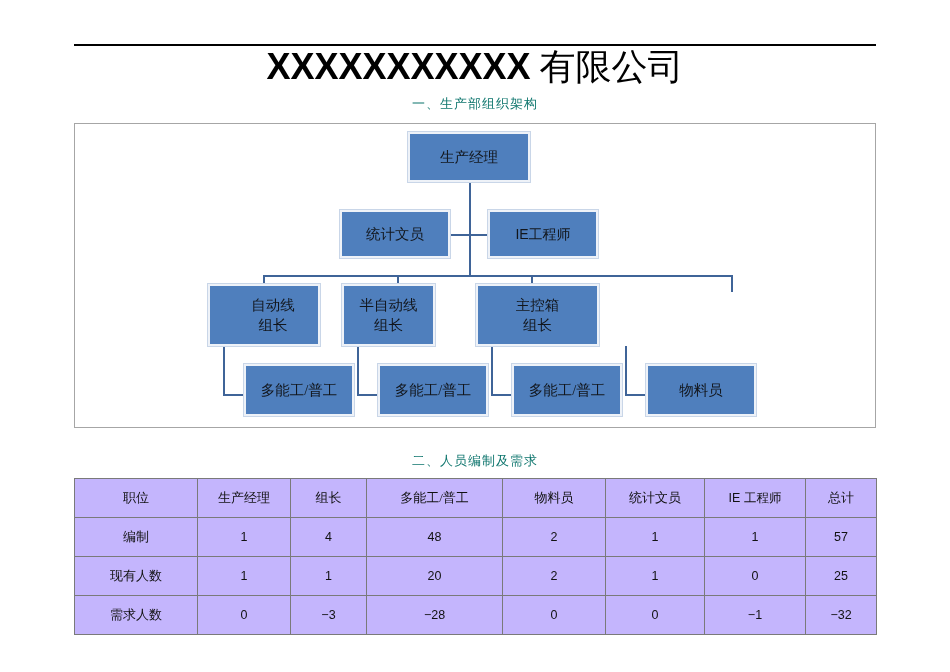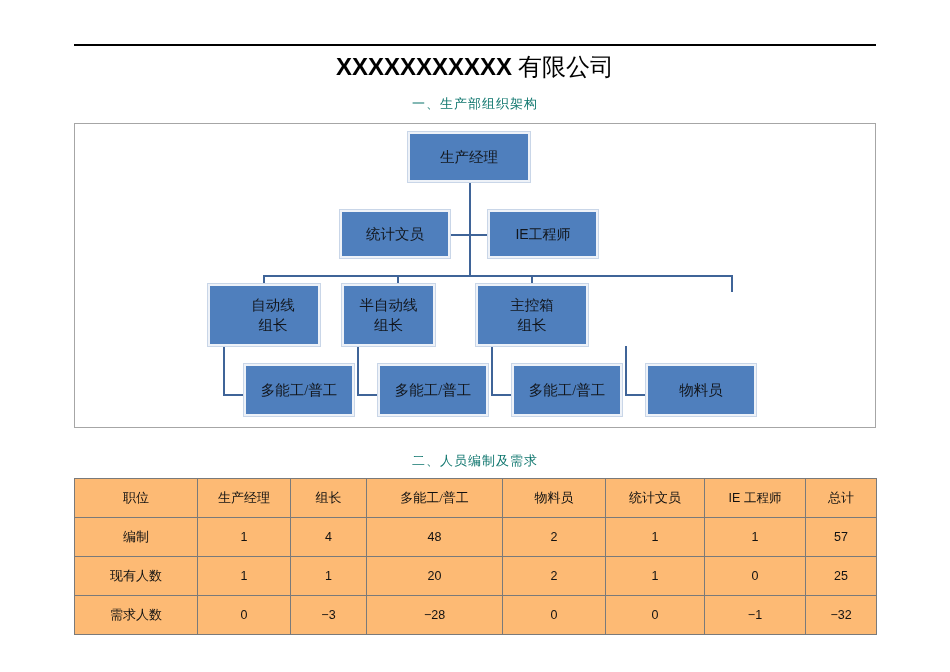--- a/index.html
+++ b/index.html
@@ -19,21 +19,21 @@
   
   .title-wrap {
     position: absolute;
     left: 74px;
     top: 44px;
     width: 802px;
     border-top: 2px solid #000000;
     text-align: center;
   }
   .doc-title {
-    font-size: 24px;
+    font-size: 36px;
     line-height: 34px;
     padding-top: 4px;
     white-space: nowrap;
     font-family: "Liberation Serif", "DejaVu Serif", serif;
   }
   .doc-title .xs {
     font-family: "Liberation Sans", "DejaVu Sans", sans-serif;
     font-weight: bold;
     letter-spacing: 0px;
   }
@@ -105,21 +105,21 @@
   }
 
   
   table.staff {
     position: absolute;
     left: 74px;
     top: 478px;
     width: 802px;
     border-collapse: collapse;
     table-layout: fixed;
-    background: #fdba74;
+    background: #c4b5fd;
   }
   table.staff td {
     border: 1px solid #7a7a7a;
     height: 38px;
     text-align: center;
     vertical-align: middle;
     font-size: 13px;
     color: #111111;
     font-family: "Liberation Serif", "DejaVu Serif", serif;
     padding: 0 2px;
@@ -183,21 +183,21 @@
     </div>
 
     <div class="node" style="left:133px; top:160px; width:112px; height:62px;padding-left:18px;">
       <span>自动线
 组长</span>
     </div>
     <div class="node" style="left:267px; top:160px; width:93px; height:62px;">
       <span>半自动线
 组长</span>
     </div>
-    <div class="node" style="left:401px; top:160px; width:112px; height:62px;">
+    <div class="node" style="left:401px; top:160px; width:123px; height:62px;">
       <span>主控箱
 组长</span>
     </div>
 
     <div class="node" style="left:169px; top:240px; width:110px; height:52px;">
       <span>多能工/普工</span>
     </div>
     <div class="node" style="left:303px; top:240px; width:110px; height:52px;">
       <span>多能工/普工</span>
     </div>

